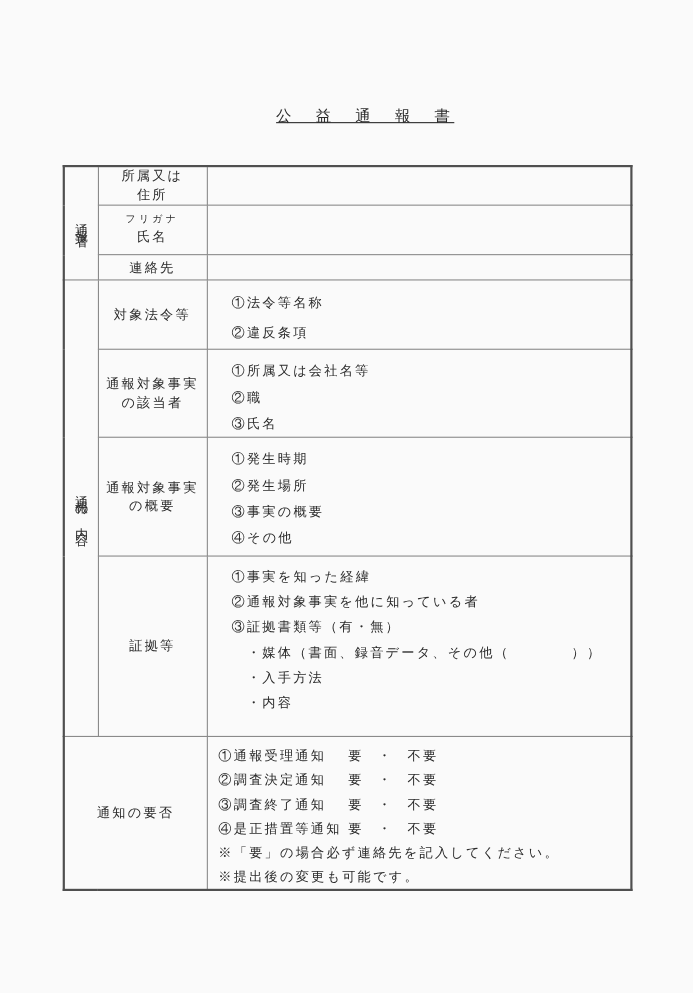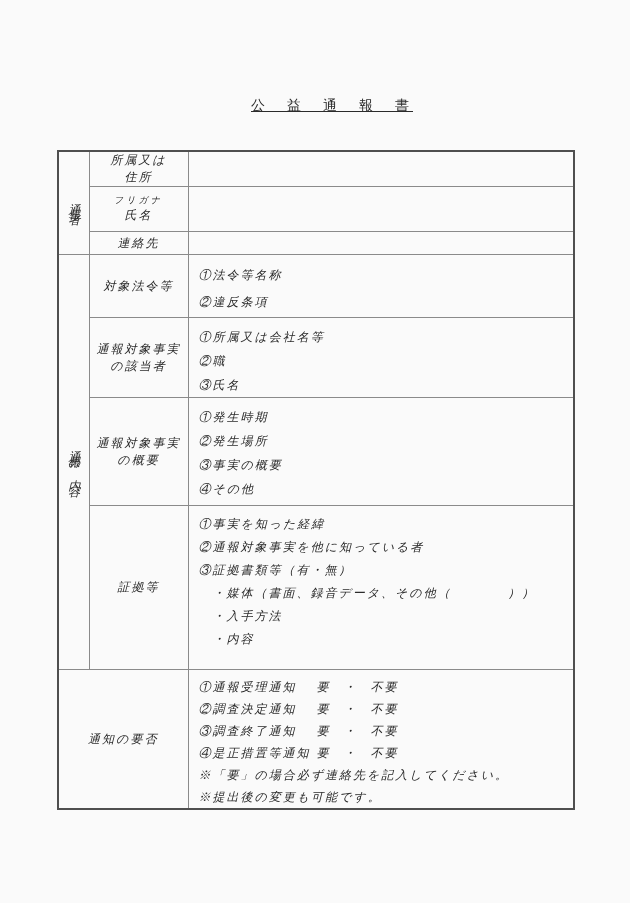--- a/index.html
+++ b/index.html
@@ -52,38 +52,37 @@
     border-collapse: collapse;
     table-layout: fixed;
     border: 2px solid #4f4f4f;
     font-size: 12px;
   }
   td {
     border: 1px solid #8a8a8a;
     padding: 0;
     vertical-align: middle;
     letter-spacing: 2px;
-    font-style: italic;
   }
   td.vhead { text-align: center; }
   td.vhead .vtext {
     writing-mode: vertical-rl;
     text-orientation: upright;
     letter-spacing: 5px;
     display: inline-block;
   }
   td.lbl { text-align: center; }
   td.lbl .l { line-height: 17px; }
   td.lbl .furigana {
     font-size: 9px;
     letter-spacing: 3px;
     line-height: 13px;
   }
   td.val { vertical-align: top; }
-  .items { padding: 7px 6px 0 10px; }
+  .items { padding: 7px 6px 0 22px; }
   .items .item { line-height: 24px; }
   .v-laws .item { line-height: 27px; }
   .v-evidence .item { line-height: 23px; }
   .item.indent { padding-left: 14px; }
   .v-notice { padding: 6px 6px 0 10px; }
   .v-notice .line { line-height: 22px; }
   .opt { display: flex; align-items: baseline; }
   .opt .name { width: 118px; }
   .opt .sep { margin: 0 13px; }
   .footer-note {

